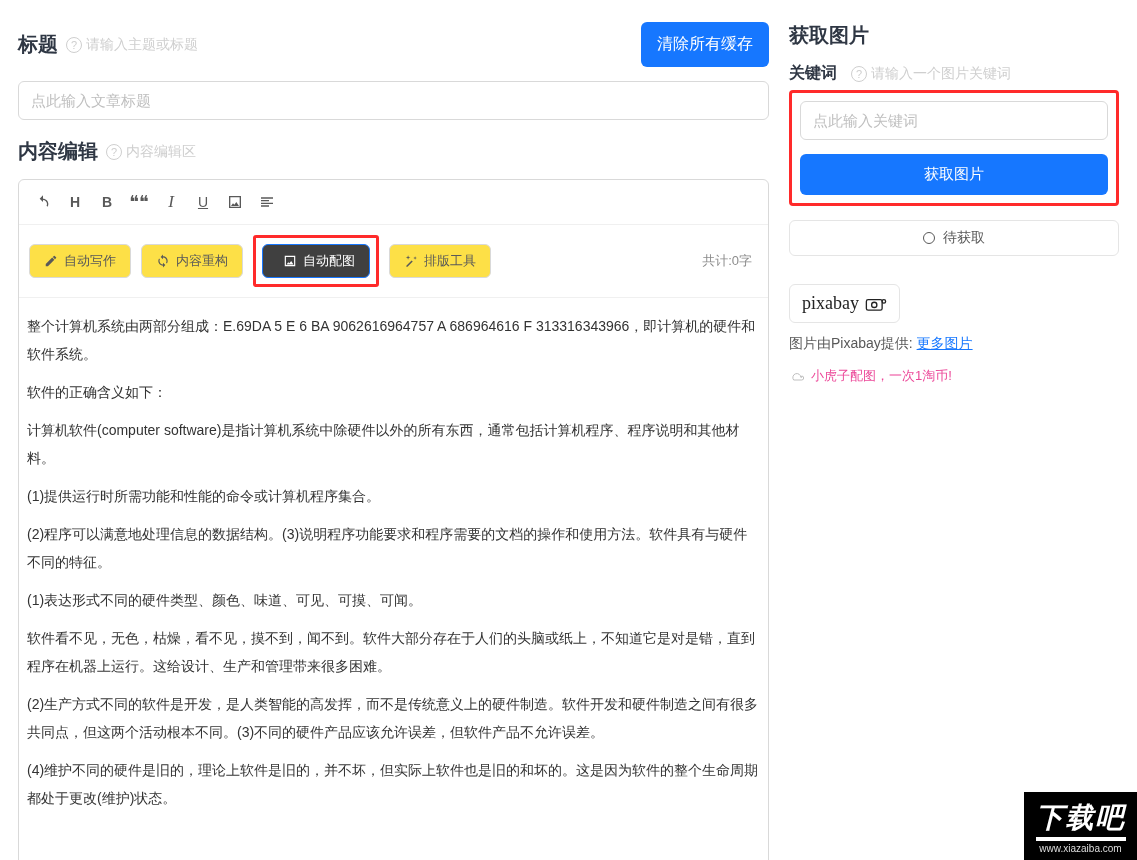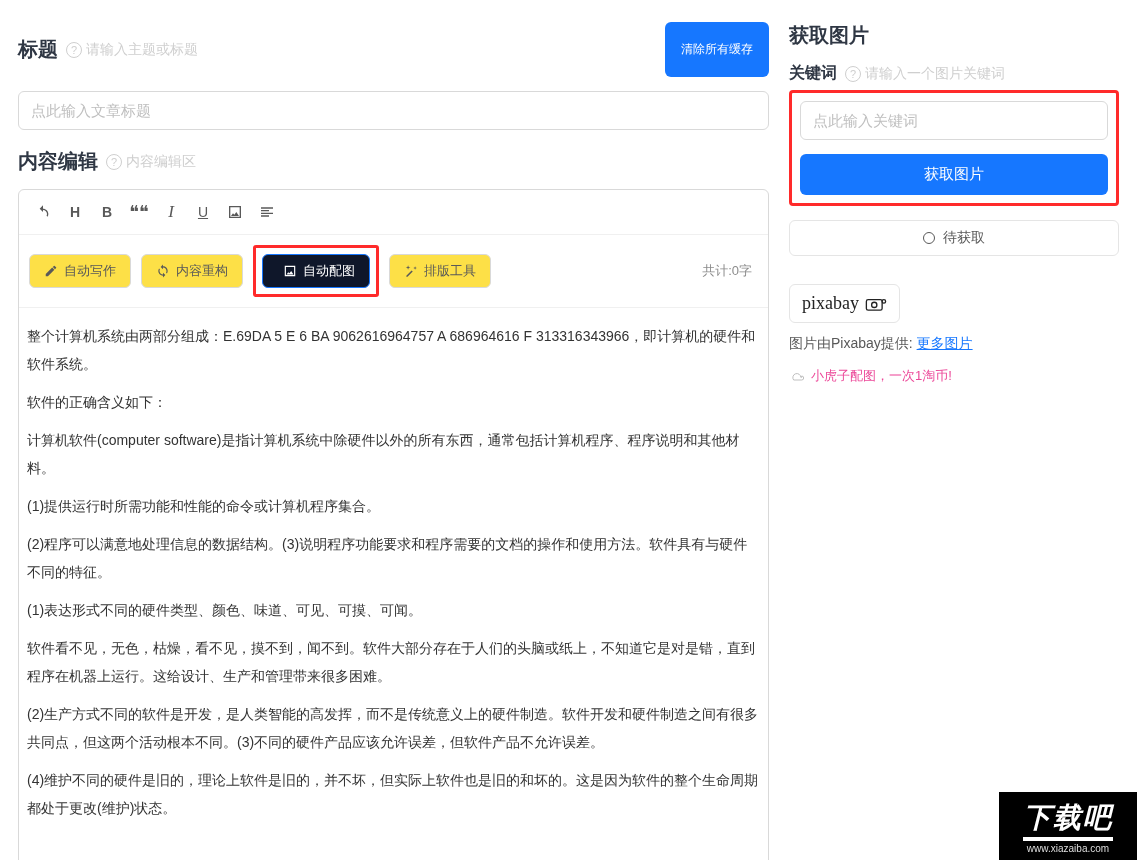--- a/index.html
+++ b/index.html
@@ -7,35 +7,35 @@
 .container { display: flex; gap: 20px; padding: 22px 18px; }
 .left { flex: 1; min-width: 0; }
 .right { width: 330px; flex-shrink: 0; }
 
 .section-header { display: flex; align-items: center; justify-content: space-between; margin-bottom: 14px; }
 .section-title { display: flex; align-items: center; gap: 8px; }
 .section-title h2 { font-size: 20px; font-weight: 700; color: #2f3744; }
 .hint { color: #cfcfcf; font-size: 14px; display: flex; align-items: center; gap: 4px; }
 .hint .qicon { width: 16px; height: 16px; border: 1px solid #cfcfcf; border-radius: 50%; display: inline-flex; align-items: center; justify-content: center; font-size: 11px; color: #cfcfcf; }
 
-.btn-primary { background: #1677ff; color: #fff; border: none; border-radius: 6px; padding: 19px 16px; font-size: 12px; cursor: pointer; }
+.btn-primary { background: #1677ff; color: #fff; border: none; border-radius: 6px; padding: 12px 16px; font-size: 16px; cursor: pointer; }
 .btn-primary.big { padding: 11px 16px; width: 100%; font-size: 15px; }
 
 .input-box { width: 100%; border: 1px solid #d9d9d9; border-radius: 6px; padding: 10px 12px; font-size: 15px; color: #0f172a; }
 .input-box::placeholder { color: #bfbfbf; }
 
 .editor-wrap { border: 1px solid #d9d9d9; border-radius: 6px; margin-top: 14px; }
 .toolbar-row { display: flex; align-items: center; padding: 8px 10px; border-bottom: 1px solid #f0f0f0; gap: 4px; }
 .tool-icon { width: 28px; height: 28px; display: inline-flex; align-items: center; justify-content: center; color: #595959; cursor: pointer; border-radius: 4px; font-family: Georgia, serif; }
 .tool-icon svg { width: 16px; height: 16px; fill: currentColor; }
 
 .action-row { display: flex; align-items: center; padding: 10px 10px; border-bottom: 1px solid #f0f0f0; gap: 10px; }
 .action-btn { display: inline-flex; align-items: center; gap: 6px; background: #fde047; border: 1px solid #d9d9d9; border-radius: 6px; padding: 7px 14px; font-size: 13px; color: #595959; cursor: pointer; }
 .action-btn .aicon { width: 14px; height: 14px; fill: currentColor; }
-.action-btn.active { background: #0f172a; border-color: #1677ff; color: #fff; padding-left: 20px; }
+.action-btn.active { background: #404040; border-color: #1677ff; color: #fff; padding-left: 20px; }
 .highlight-box { border: 3px solid #ff2a2a; border-radius: 3px; padding: 6px; display: inline-flex; }
 .word-count { margin-left: auto; color: #8c8c8c; font-size: 13px; padding-right: 6px; }
 
 .content-body { padding: 14px 8px 60px 8px; }
 .content-body p { color: #333; line-height: 2.0; font-size: 14px; margin-bottom: 10px; }
 
 .right .section-header { margin-bottom: 14px; }
 .right-block { margin-bottom: 14px; }
 .right-highlight { border: 3px solid #ff2a2a; border-radius: 4px; padding: 8px; }
 .right-highlight .input-box { margin-bottom: 14px; }
@@ -45,21 +45,21 @@
 .provider-card { border: 1px solid #e5e5e5; border-radius: 6px; padding: 8px 12px; display: inline-flex; align-items: center; gap: 6px; margin-top: 14px; }
 .provider-card .plogo { font-family: Georgia, serif; font-size: 18px; color: #222; font-weight: 400; }
 .provider-card .cam { width: 22px; height: 14px; }
 
 .credit-line { margin-top: 12px; color: #595959; font-size: 14px; }
 .credit-line a { color: #1677ff; text-decoration: underline; }
 
 .footer-note { margin-top: 14px; color: #ec4899; font-size: 13px; display: flex; align-items: center; gap: 6px; }
 .footer-note .cloud { width: 16px; height: 12px; }
 
-.watermark { position: absolute; right: 0; bottom: 0; background: #000; color: #fff; width: 138px; height: 68px; display:flex; flex-direction:column; align-items:center; justify-content:center;}
+.watermark { position: absolute; right: 0; bottom: 0; background: #000; color: #fff; width: 113px; height: 68px; display:flex; flex-direction:column; align-items:center; justify-content:center;}
 .watermark .big { font-size: 28px; font-weight: 900; font-style: italic; letter-spacing: 2px; border-bottom: 4px solid #fff; }
 .watermark .small { font-size: 10px; color:#ddd; margin-top:2px;}
 </style>
 </head>
 <body>
 
 <div class="container">
   <div class="left">
     <div class="section-header">
       <div class="section-title">
@@ -153,21 +153,21 @@
   </div>
 
   <div class="right">
     <div class="section-header">
       <div class="section-title">
         <h2>获取图片</h2>
       </div>
     </div>
 
     <div class="right-block">
-      <div class="section-title" style="gap:8px;margin-bottom:6px;">
+      <div class="section-title" style="gap:14px;margin-bottom:6px;">
         <span style="font-weight:700;color:#2f3744;font-size:16px;">关键词</span>
         <span class="hint">
           <span class="qicon">?</span>
           <span>请输入一个图片关键词</span>
         </span>
       </div>
       <div class="right-highlight">
         <input class="input-box" placeholder="点此输入关键词" style="">
         <button class="btn-primary big">获取图片</button>
       </div>

